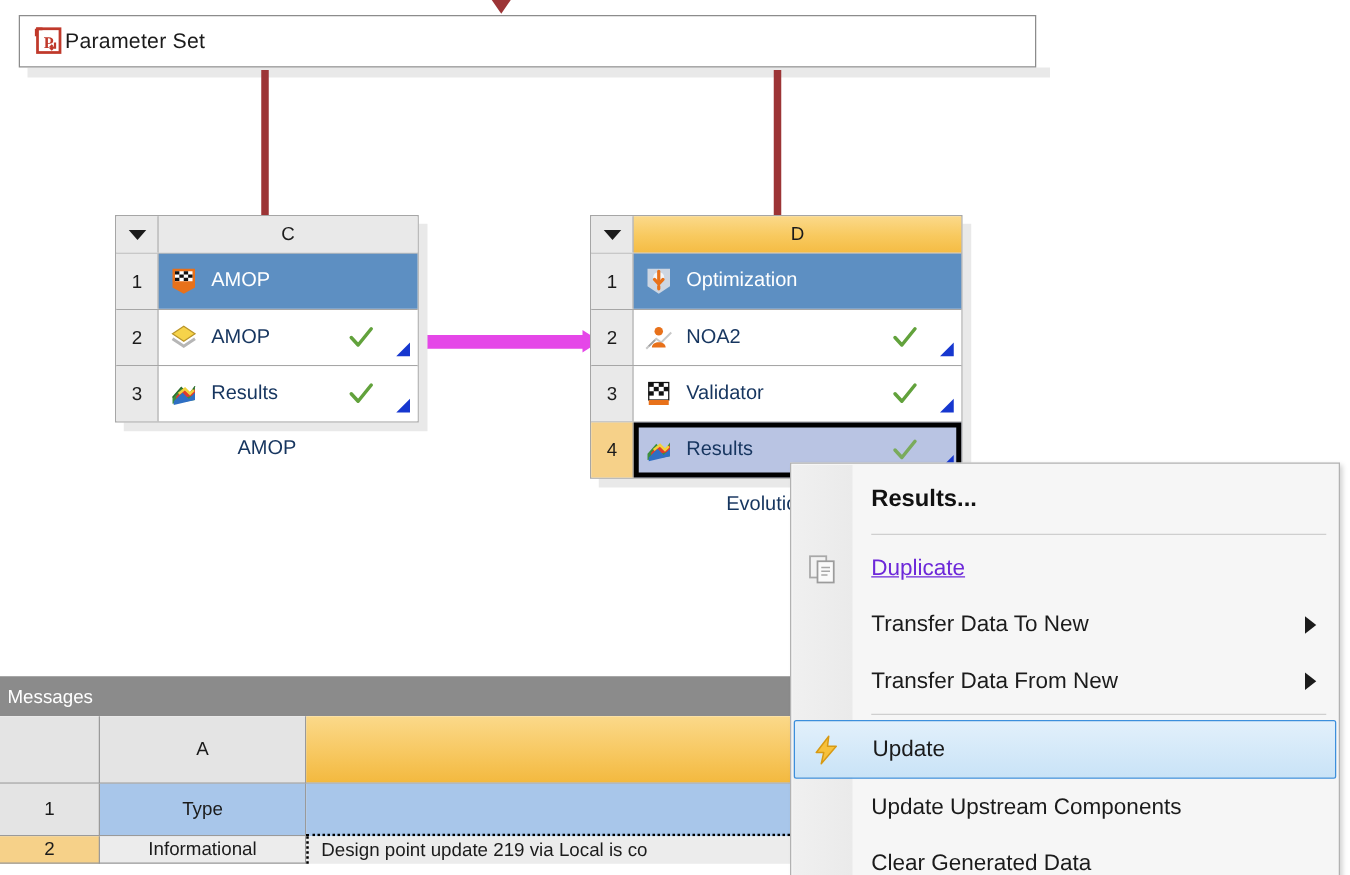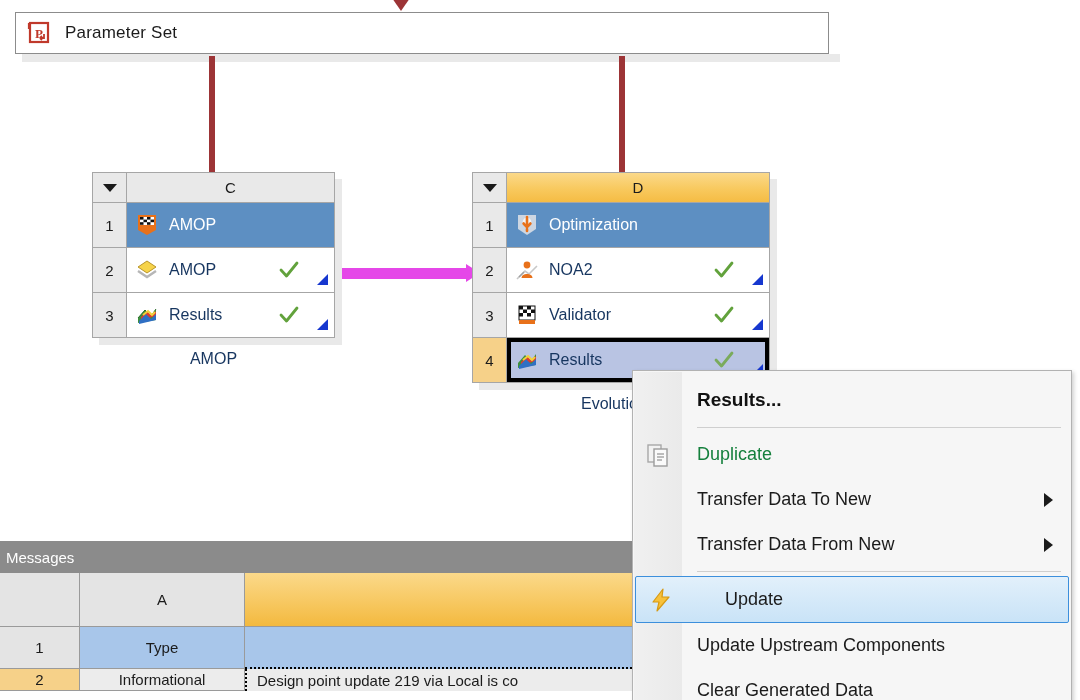--- a/index.html
+++ b/index.html
@@ -31,21 +31,21 @@
     position:absolute;left:15px;top:12px;width:814px;height:42px;
     background:#ffffff;border:1px solid #8c8c8c;box-sizing:border-box;
     display:flex;align-items:center;
   }
   .psbar-shadow{
     position:absolute;left:22px;top:54px;width:818px;height:8px;
     background:#e9e9e9;
   }
   .ps-icon{width:26px;height:26px;margin-left:10px;flex:0 0 auto;}
   .ps-label{
-    margin-left:13px;font-size:17px;color:#1b1b1b;letter-spacing:.2px;
+    font-size:17px;color:#1b1b1b;letter-spacing:.2px;
   }
 
   
   .block{position:absolute;}
   .block .shadow{
     position:absolute;left:7px;top:7px;right:-7px;bottom:-7px;
     background:#e9e9e9;
   }
   .tbl{
     position:relative;border:1px solid #a6a6a6;box-sizing:border-box;
@@ -152,24 +152,24 @@
   .ctx-items{position:relative;padding-top:6px;}
   .ctx-header{
     height:46px;display:flex;align-items:center;
     padding-left:64px;font-size:19px;font-weight:bold;color:#111;
   }
   .ctx-sep{height:1px;background:#cfcfcf;margin:4px 10px 4px 64px;}
   .ctx-item{
     height:45px;display:flex;align-items:center;position:relative;
     padding-left:64px;font-size:18px;color:#1b1b1b;
   }
-  .ctx-item.disabled{color:#15803d;}
+  .ctx-item.disabled{color:#6d28d9;text-decoration:underline;}
   .ctx-item.highlight{
     background:linear-gradient(to bottom,#e2f0fb 0%,#c9e3f7 100%);
-    border:1px solid #3c8fdc;margin:0 2px;padding-left:89px;
+    border:1px solid #3c8fdc;margin:0 2px;padding-left:62px;
     border-radius:2px;
   }
   .ctx-ico{
     position:absolute;left:12px;top:50%;transform:translateY(-50%);
     width:26px;height:26px;
   }
   .ctx-sub{
     position:absolute;right:18px;top:50%;transform:translateY(-50%);
     width:0;height:0;border-top:7px solid transparent;
     border-bottom:7px solid transparent;border-left:9px solid #1b1b1b;

